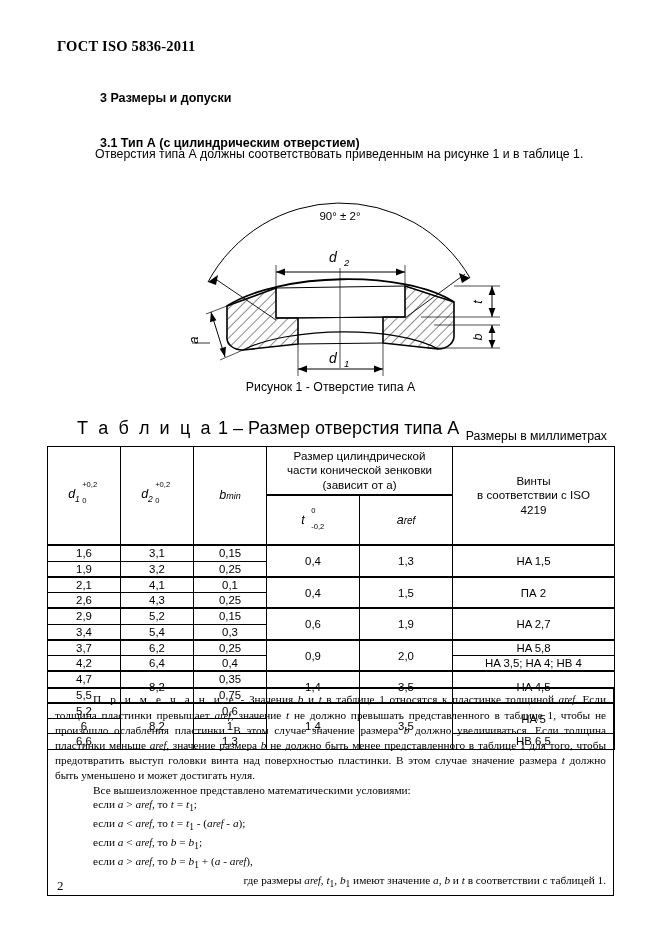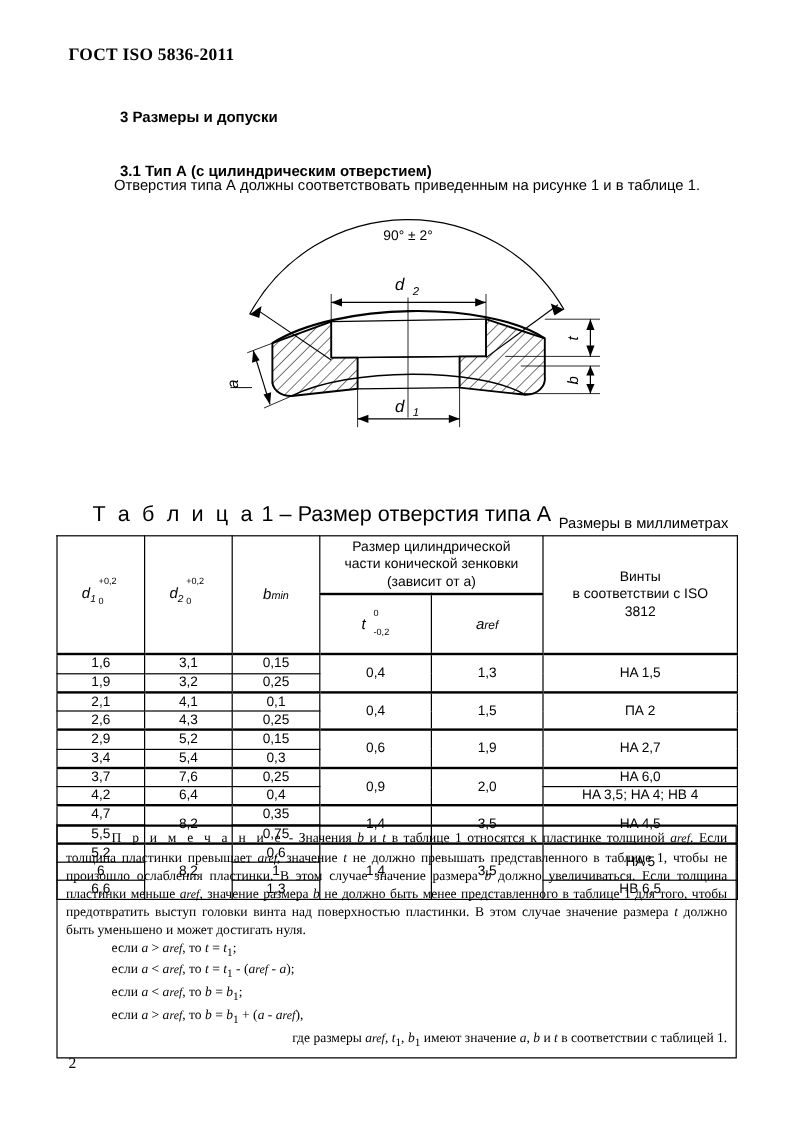--- a/index.html
+++ b/index.html
@@ -53,21 +53,21 @@
     font-size: 12.3px;
     line-height: 20px;
     text-align: justify;
     text-indent: 38px;
   }
 
   
   .figure-wrap {
     position: absolute;
     left: 170px;
-    top: 178px;
+    top: 198px;
     width: 350px;
     height: 188px;
   }
   .figure-caption {
     position: absolute;
     top: 380px;
     left: 0;
     width: 661px;
     text-align: center;
     font-size: 12.3px;
@@ -265,20 +265,21 @@
 
       <text id="fig-a" x="28" y="142" font-family="Liberation Sans, sans-serif" font-size="13" font-style="italic" text-anchor="middle" transform="rotate(-90 28 142)">a</text>
       <line x1="22" y1="145" x2="40" y2="145" stroke="#000" stroke-width="0.8"></line>
 
       <text id="fig-t" x="312" y="104" font-family="Liberation Sans, sans-serif" font-size="12.5" font-style="italic" text-anchor="middle" transform="rotate(-90 312 104)">t</text>
 
       <text id="fig-b" x="312" y="139" font-family="Liberation Sans, sans-serif" font-size="12.5" font-style="italic" text-anchor="middle" transform="rotate(-90 312 139)">b</text>
     </svg>
   </div>
 
+  <div class="figure-caption">Рисунок 1 - Отверстие типа А</div>
 
   <div class="table-title"><span class="sp">Т а б л и ц а</span><span> 1 – Размер отверстия типа А</span></div>
 
   <div class="units-line">Размеры в миллиметрах</div>
 
   <table class="tbl">
     <colgroup>
       <col style="width:73px">
         <col style="width:73px">
         <col style="width:73px">
@@ -306,21 +307,21 @@
           <span class="it" style="font-size:12.5px">b</span><span class="it" style="font-size:9px">min</span>
         </th>
         <th class="hdr hdr-top" colspan="2">
           <span>Размер цилиндрической</span><br>
           <span>части конической зенковки</span><br>
           <span>(зависит от a)</span>
         </th>
         <th class="hdr" rowspan="2">
           <span>Винты</span><br>
           <span>в соответствии с ISO</span><br>
-          <span>3812</span>
+          <span>4219</span>
         </th>
       </tr>
       <tr>
         <th class="hdr" style="height:44px">
           <span class="tolsym">
             <span class="base">t</span>
             <span class="up" style="left:10px">0</span>
             <span class="lo" style="left:10px">-0,2</span>
           </span>
         </th>
@@ -364,25 +365,25 @@
           <td rowspan="2">1,9</td>
           <td rowspan="2">HA 2,7</td>
         </tr>
         <tr class="datarow">
           <td>3,4</td>
           <td>5,4</td>
           <td>0,3</td>
         </tr>
         <tr class="datarow grp-start">
           <td>3,7</td>
-          <td>7,6</td>
+          <td>6,2</td>
           <td>0,25</td>
           <td rowspan="2">0,9</td>
           <td rowspan="2">2,0</td>
-          <td>HA 6,0</td>
+          <td>HA 5,8</td>
         </tr>
         <tr class="datarow">
           <td>4,2</td>
           <td>6,4</td>
           <td>0,4</td>
           <td>HA 3,5; HA 4; HB 4</td>
         </tr>
         <tr class="datarow grp-start">
           <td>4,7</td>
           <td rowspan="2">8,2</td>
@@ -412,20 +413,21 @@
           <td>1,3</td>
           <td>HB 6,5</td>
         </tr>
       </tbody>
   </table>
 
   <div class="note-box">
     <p class="note-par first">
       <span class="note-lead">П р и м е ч а н и е</span><span> - Значения </span><span class="it">b</span><span> и </span><span class="it">t</span><span> в таблице 1 относятся к пластинке толщиной </span><span class="it">a</span><span class="sub-it">ref</span><span>. Если толщина пластинки превышает </span><span class="it">a</span><span class="sub-it">ref</span><span>, значение </span><span class="it">t</span><span> не должно превышать представленного в таблице 1, чтобы не произошло ослабления пластинки. В этом случае значение размера </span><span class="it">b</span><span> должно увеличиваться. Если толщина пластинки меньше </span><span class="it">a</span><span class="sub-it">ref</span><span>, значение размера </span><span class="it">b</span><span> не должно быть менее представленного в таблице 1 для того, чтобы предотвратить выступ головки винта над поверхностью пластинки. В этом случае значение размера </span><span class="it">t</span><span> должно быть уменьшено и может достигать нуля.</span>
     </p>
+    <p class="note-par2">Все вышеизложенное представлено математическими условиями:</p>
     <div id="formula-list">
         <p class="formula">если <i>a</i> &gt; <i><i>a</i></i><span class="sub-it">ref</span>, то  <i>t</i> = <i><i>t</i></i><sub>1</sub>;</p>
         <p class="formula">если <i>a</i> &lt; <i><i>a</i></i><span class="sub-it">ref</span>, то  <i>t</i> = <i><i>t</i></i><sub>1</sub> - (<i><i>a</i></i><span class="sub-it">ref</span> - <i>a</i>);</p>
         <p class="formula">если <i>a</i> &lt; <i><i>a</i></i><span class="sub-it">ref</span>, то  <i>b</i> = <i><i>b</i></i><sub>1</sub>;</p>
         <p class="formula">если <i>a</i> &gt; <i><i>a</i></i><span class="sub-it">ref</span>, то  <i>b</i> = <i><i>b</i></i><sub>1</sub> + (<i>a</i> - <i><i>a</i></i><span class="sub-it">ref</span>),</p>
       </div>
     <p class="note-last" id="note-closing">где размеры <i><i>a</i></i><span class="sub-it">ref</span>, <i><i>t</i></i><sub>1</sub>, <i><i>b</i></i><sub>1</sub>  имеют значение <i>a</i>, <i>b</i> и <i>t</i> в соответствии с таблицей 1.</p>
   </div>
 
   <div class="page-number">2</div>

